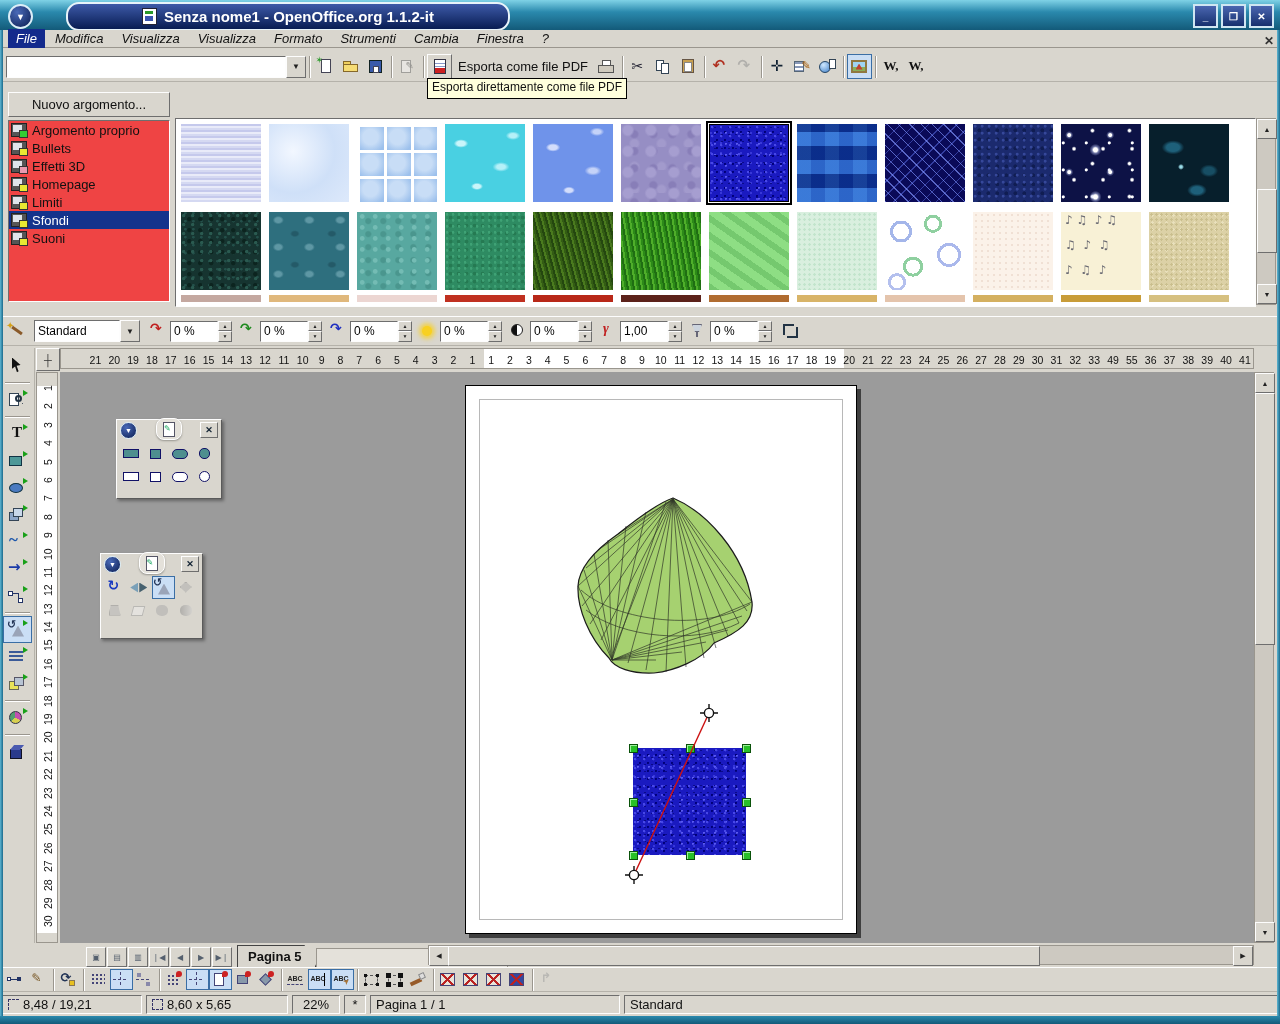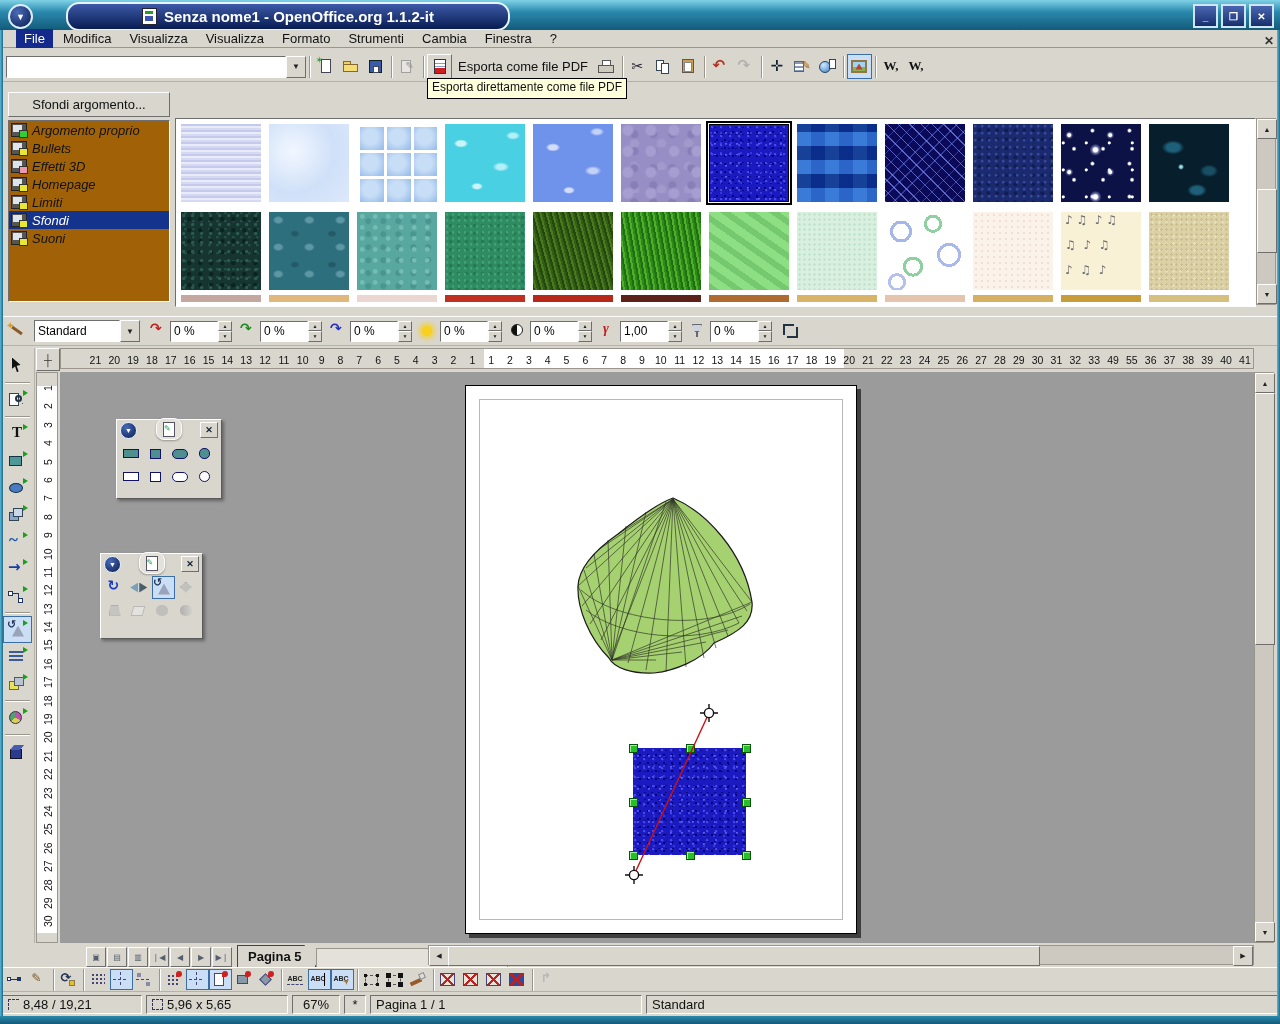--- a/index.html
+++ b/index.html
@@ -1,34 +1,34 @@
 <!DOCTYPE html>
 <html><head>
 <meta charset="utf-8">
 <style>
   html,body{margin:0;padding:0;}
   body{font-family:"Liberation Sans",sans-serif;background:#555;}
   .screen{position:relative;width:1280px;height:1024px;overflow:hidden;background:#d9d6ce;font-family:"Liberation Sans",sans-serif;font-size:13px;color:#111;}
   .abs{position:absolute;}
   
   .raised{border:1px solid;border-color:#fdfdfd #6e6e6e #6e6e6e #fdfdfd;background:#d9d6ce;}
-  .sunken{border:1px solid;border-color:#6e6e6e #fdfdfd #fdfdfd #6e6e6e;background:#a16207;font-style:italic;}
+  .sunken{border:1px solid;border-color:#6e6e6e #fdfdfd #fdfdfd #6e6e6e;background:#ef4444;}
   .pressed{border:1px solid #3a6ea5;background:#cadef5;}
   .dis{filter:grayscale(1) opacity(.5);}
   
   .titlebar{left:0;top:0;width:1280px;height:30px;background:linear-gradient(180deg,#7fd2e6 0%,#2a89ad 40%,#135a79 100%);}
   .title-pill{left:66px;top:2px;width:440px;height:25px;border-radius:13px;background:linear-gradient(180deg,#3d5aa8,#081c52);border:2px solid #e8f4fa;display:flex;align-items:center;justify-content:center;gap:7px;color:#fff;font-weight:bold;font-size:15px;}
   .title-circle{left:8px;top:4px;width:21px;height:21px;border-radius:50%;background:radial-gradient(circle at 35% 30%,#4a6ab8,#0a1c50);border:2px solid #dceef8;color:#fff;display:flex;align-items:center;justify-content:center;font-size:9px;}
   .doc-mini{width:13px;height:15px;background:#fff;border:1px solid #223;position:relative;}
   .doc-mini:before{content:"";position:absolute;left:2px;top:2px;width:8px;height:3px;background:#2a9a2a;}
   .doc-mini:after{content:"";position:absolute;left:2px;top:7px;width:8px;height:5px;background:#3a54b0;}
   .winbtn{width:21px;height:20px;background:linear-gradient(180deg,#56a;, #213a80);background:linear-gradient(180deg,#4a66b0,#16306e);border:2px solid #cfe6f2;color:#fff;display:flex;align-items:center;justify-content:center;font-size:10px;font-weight:bold;}
   .winbtns{right:6px;top:4px;display:flex;gap:3px;}
   
-  .menubar{left:0;top:30px;width:1280px;height:18px;background:#d9d6ce;border-bottom:1px solid #9a968e;display:flex;align-items:center;padding-left:16px;box-sizing:border-box;}
+  .menubar{left:0;top:30px;width:1280px;height:18px;background:#d9d6ce;border-bottom:1px solid #9a968e;display:flex;align-items:center;padding-left:8px;box-sizing:border-box;font-style:italic;}
   .menu-item{padding:2px 8px;margin-right:2px;}
   .menu-item.selected{background:#132a8c;color:#fff;}
   .menu-close{position:absolute;right:6px;top:34px;font-size:12px;font-weight:bold;color:#333;}
   
   .maintoolbar{left:0;top:52px;width:1280px;height:30px;background:#d9d6ce;border-bottom:1px solid #b5b2aa;display:flex;align-items:center;padding-left:6px;box-sizing:border-box;}
   .combo{display:flex;height:22px;}
   .combo input{width:272px;height:20px;border:1px solid;border-color:#6e6e6e #fdfdfd #fdfdfd #6e6e6e;background:#fff;font-size:12px;padding:0 3px;outline:none;}
   .combo .drop{width:20px;height:22px;box-sizing:border-box;display:flex;align-items:center;justify-content:center;font-size:8px;color:#222;}
   .tbtn{width:25px;height:25px;display:flex;align-items:center;justify-content:center;border:1px solid transparent;box-sizing:border-box;flex:0 0 auto;}
   .tbtn.raised{border-color:#fdfdfd #6e6e6e #6e6e6e #fdfdfd;}
@@ -350,21 +350,21 @@
       <span class="tbtn">
         <span class="ic writer-w-icon"></span>
       </span>
       <span class="tbtn">
         <span class="ic writer-w-icon"></span>
       </span>
     </div>
   <div class="abs tooltip">Esporta direttamente come file PDF</div>
 
   <div class="abs gallery">
-    <div class="abs new-topic raised">Sfondi argomento...</div>
+    <div class="abs new-topic raised">Nuovo argomento...</div>
     <div class="abs topics sunken" id="topics">
         <div class="topic">
           <span class="film">
             <span class="dot" style="background: rgb(51, 204, 51);"></span>
           </span>
           <span>Argomento proprio</span>
         </div>
         <div class="topic">
           <span class="film">
             <span class="dot" style="background: rgb(232, 232, 50);"></span>
@@ -888,29 +888,29 @@
       </span>
     </div>
 
   <div class="abs statusbar">
     <span class="sfield" style="width:140px;">
         <span class="pos-glyph"></span>
         <span>8,48 / 19,21</span>
       </span>
     <span class="sfield" style="width:142px;">
         <span class="size-glyph"></span>
-        <span>5,96 x 5,65</span>
+        <span>8,60 x 5,65</span>
       </span>
     <span class="sfield" style="width:48px;justify-content:center;">
-        <span>67%</span>
+        <span>22%</span>
       </span>
     <span class="sfield" style="width:22px;justify-content:center;">
         <span>*</span>
       </span>
-    <span class="sfield" style="width:272px;">
+    <span class="sfield" style="width:250px;">
         <span>Pagina 1 / 1</span>
       </span>
     <span class="sfield" style="flex:1;">
         <span>Standard</span>
       </span>
   </div>
 
   <div class="abs bottomstrip"></div>
   <div class="abs edge" style="left:0;"></div>
   <div class="abs edge" style="left:1277px;"></div>

